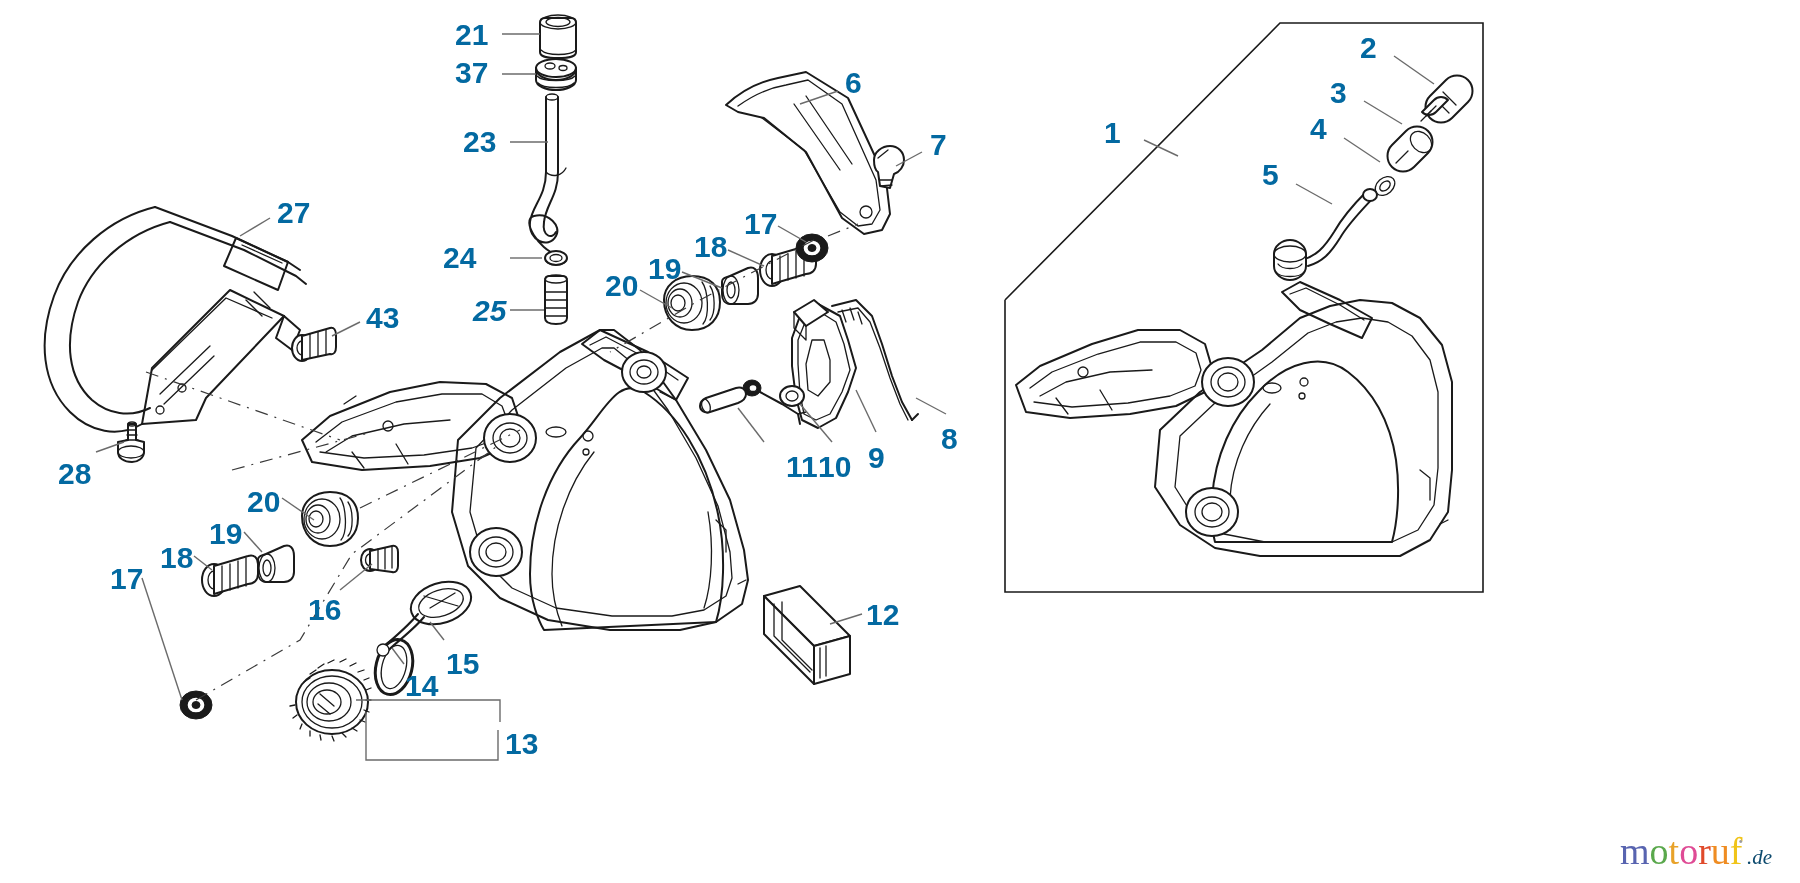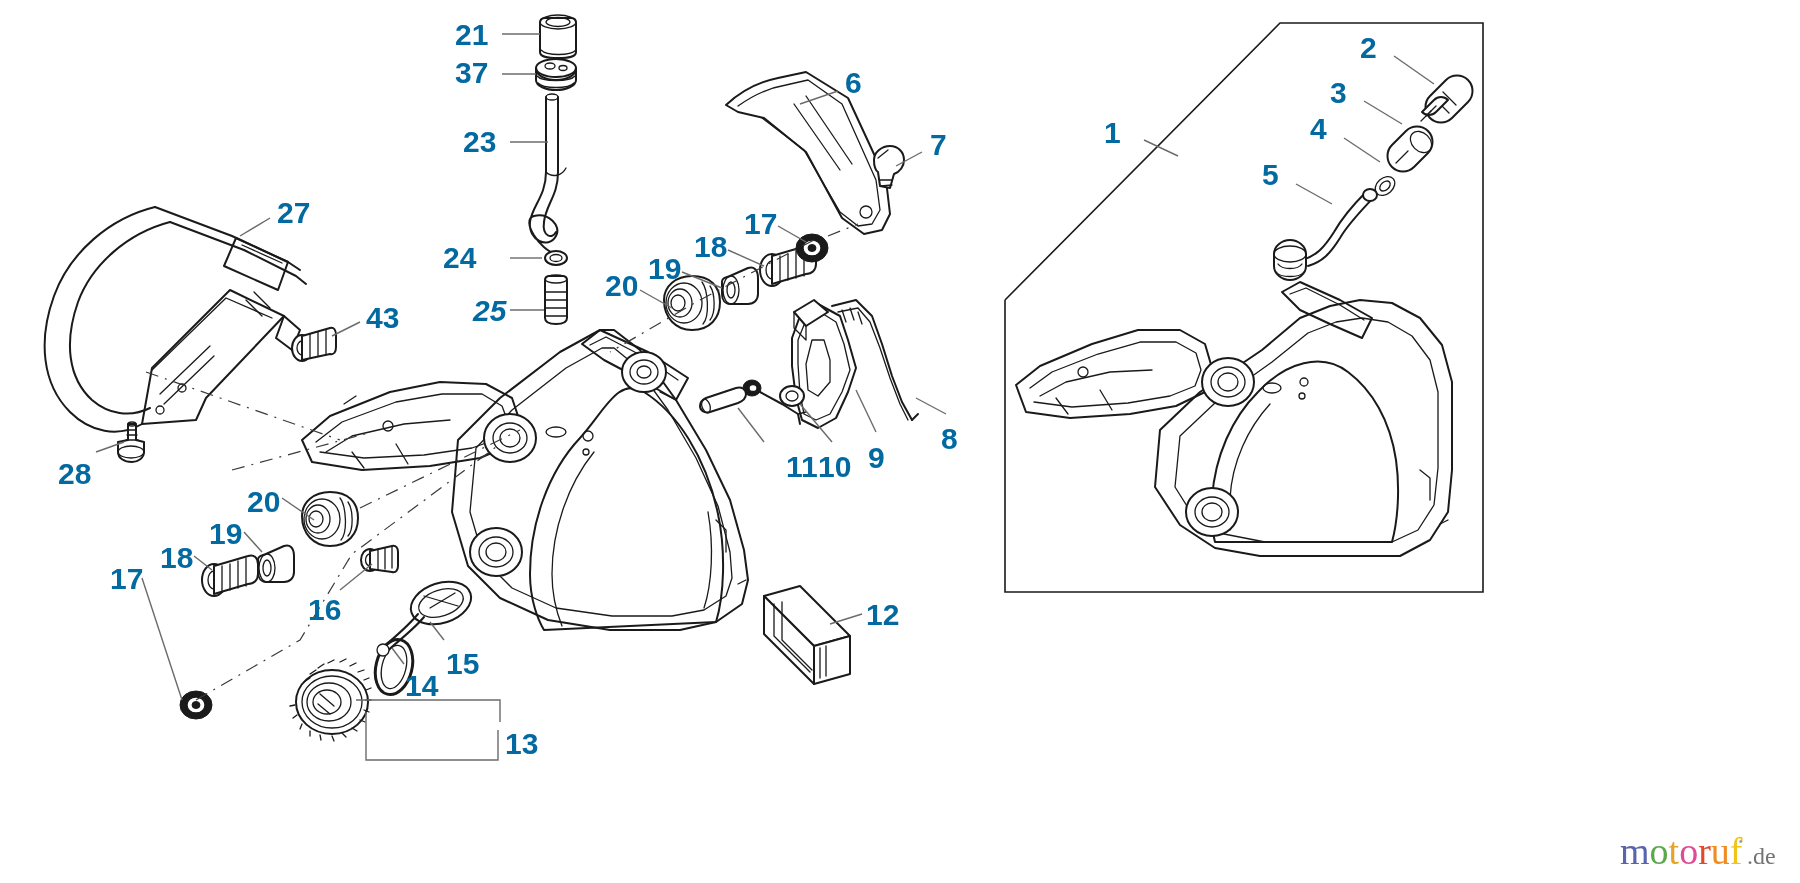--- a/index.html
+++ b/index.html
@@ -7,21 +7,21 @@
   body{width:1800px;height:883px;overflow:hidden;
        font-family:"Liberation Sans", sans-serif;}
   #stage{position:relative;width:1800px;height:883px;background:#fff;}
   svg#dwg{position:absolute;left:0;top:0;width:1800px;height:883px;}
   .lbl{position:absolute;font-family:"Liberation Sans", sans-serif;
        font-size:30px;font-weight:700;color:#0369a1;line-height:1;
        letter-spacing:0px;white-space:nowrap;}
   .logo{position:absolute;left:1620px;top:832px;font-family:"Liberation Serif", serif;
         font-size:38px;line-height:1;white-space:nowrap;}
   .logo span{font-weight:400;}
-  .logo .tld{font-size:24px;color:#737373;}
+  .logo .tld{font-size:21px;color:#0c4a6e;font-style:italic;}
   .logo .dot{font-size:13px;position:relative;top:-18px;left:-4px;color:#9c9c9c;}
 </style>
 </head>
 <body>
 
 <div id="stage">
 
 <svg id="dwg" viewBox="0 0 1800 883">
   <defs>
     <style>

